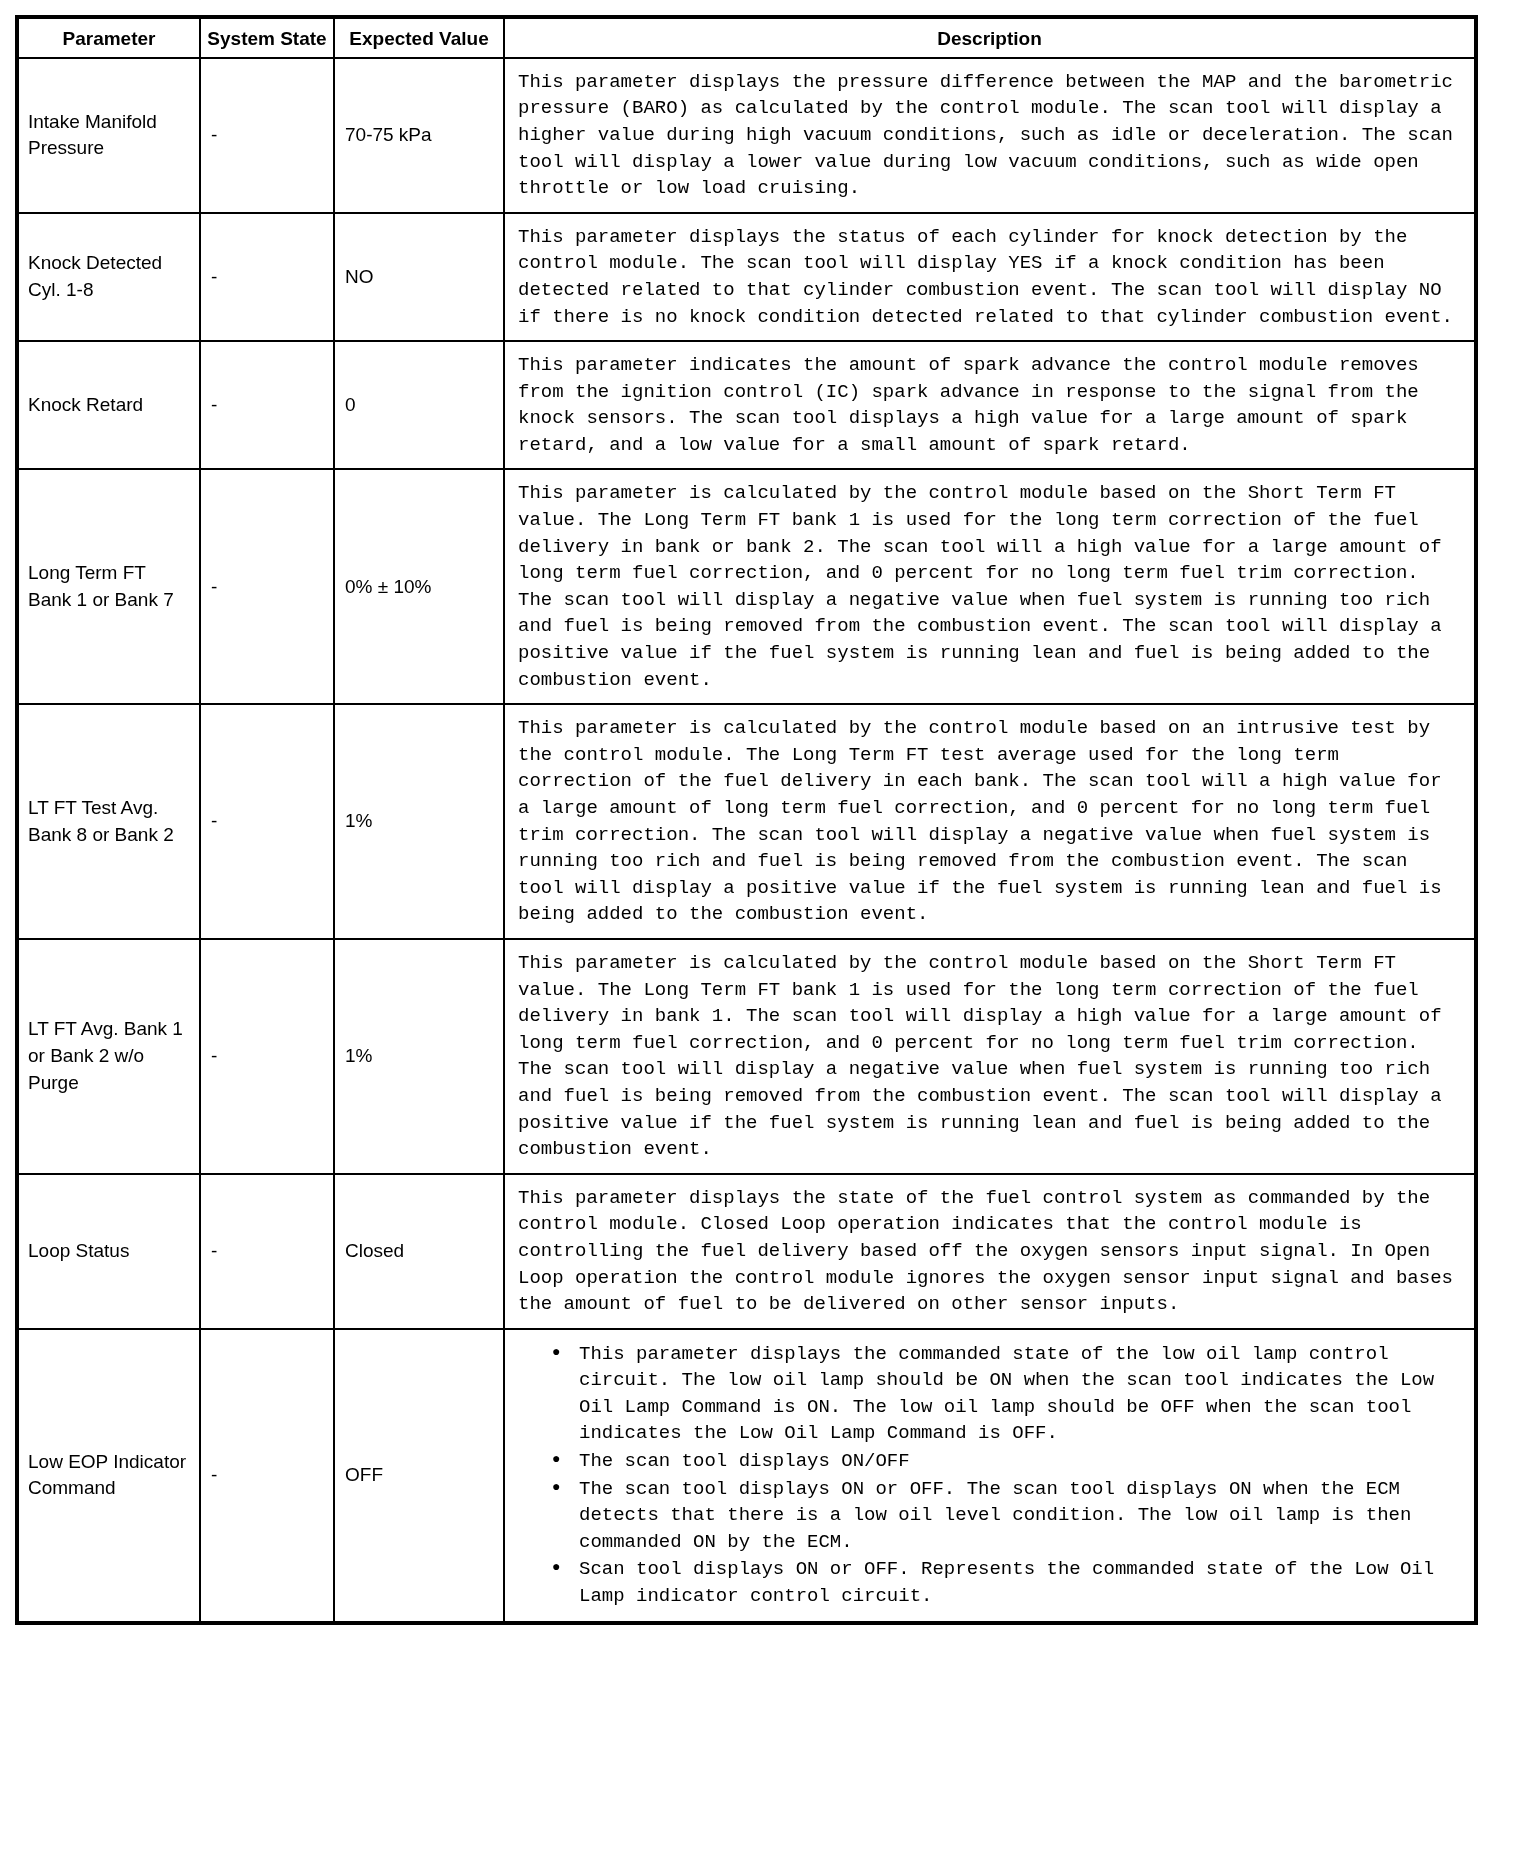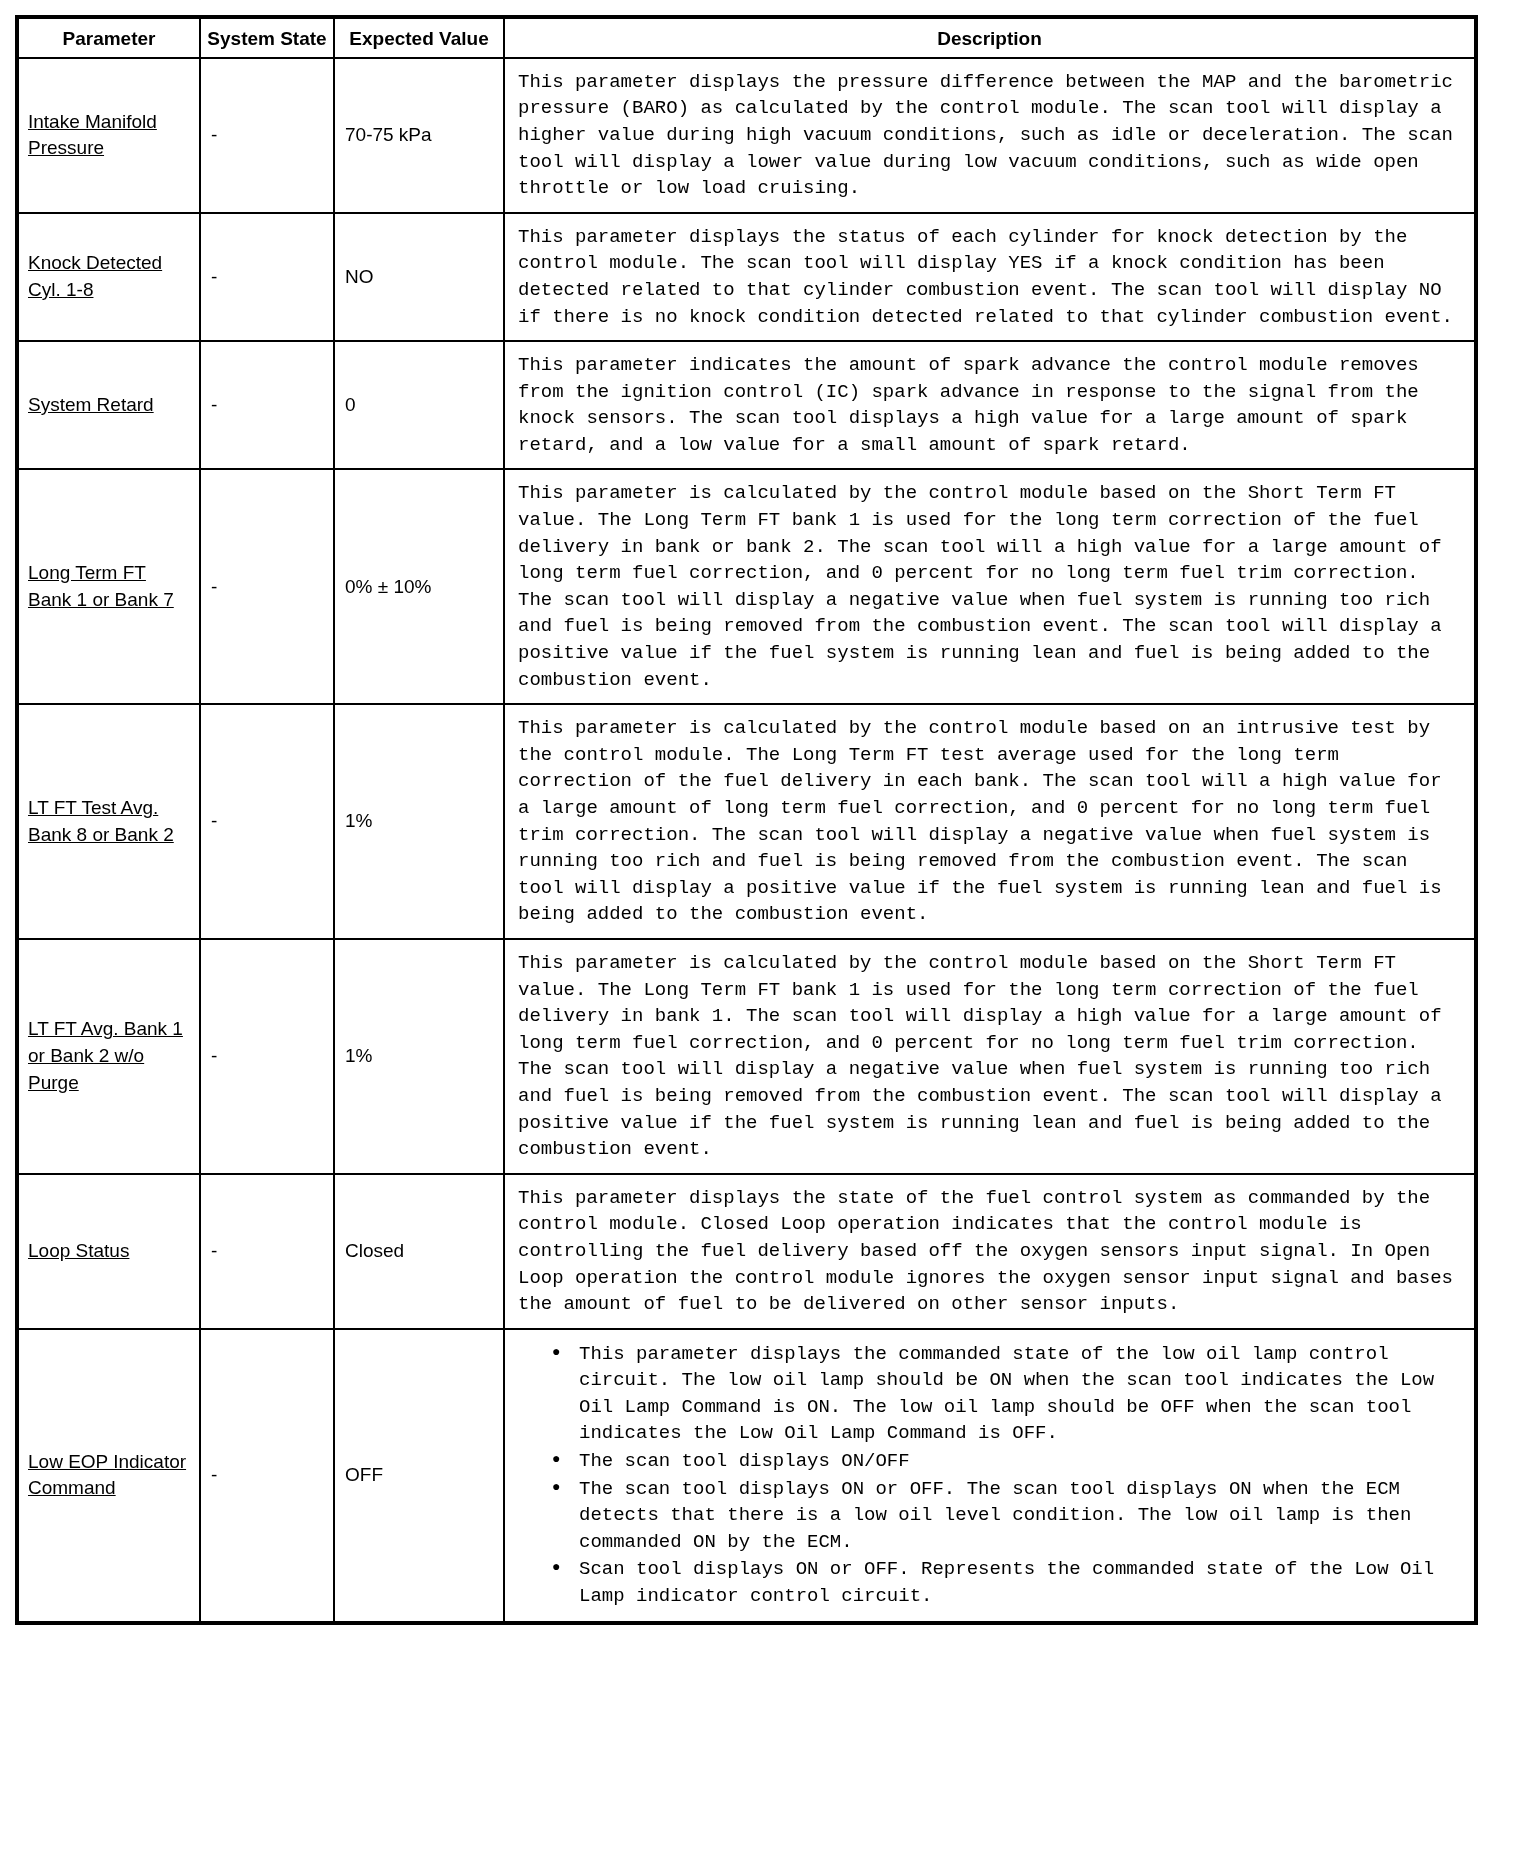--- a/index.html
+++ b/index.html
@@ -45,21 +45,20 @@
   }
 
   td {
     line-height: 1.4;
     vertical-align: middle;
   }
 
   td.param {
     padding: 8px 6px 8px 9px;
     text-align: left;
-    text-decoration: underline;
   }
 
   td.state {
     padding: 8px 6px 8px 10px;
     text-align: left;
   }
 
   td.value {
     padding: 8px 6px 8px 10px;
     text-align: left;
@@ -116,21 +115,21 @@
         <td class="value">70-75 kPa</td>
         <td class="desc">This parameter displays the pressure difference between the MAP and the barometric pressure (BARO) as calculated by the control module. The scan tool will display a higher value during high vacuum conditions, such as idle or deceleration. The scan tool will display a lower value during low vacuum conditions, such as wide open throttle or low load cruising.</td>
       </tr>
       <tr>
         <td class="param">Knock Detected Cyl. 1-8</td>
         <td class="state">-</td>
         <td class="value">NO</td>
         <td class="desc">This parameter displays the status of each cylinder for knock detection by the control module. The scan tool will display YES if a knock condition has been detected related to that cylinder combustion event. The scan tool will display NO if there is no knock condition detected related to that cylinder combustion event.</td>
       </tr>
       <tr>
-        <td class="param">System Retard</td>
+        <td class="param">Knock Retard</td>
         <td class="state">-</td>
         <td class="value">0</td>
         <td class="desc">This parameter indicates the amount of spark advance the control module removes from the ignition control (IC) spark advance in response to the signal from the knock sensors. The scan tool displays a high value for a large amount of spark retard, and a low value for a small amount of spark retard.</td>
       </tr>
       <tr>
         <td class="param">Long Term FT Bank 1 or Bank 7</td>
         <td class="state">-</td>
         <td class="value">0% ± 10%</td>
         <td class="desc">This parameter is calculated by the control module based on the Short Term FT value. The Long Term FT bank 1 is used for the long term correction of the fuel delivery in bank or bank 2. The scan tool will a high value for a large amount of long term fuel correction, and 0 percent for no long term fuel trim correction. The scan tool will display a negative value when fuel system is running too rich and fuel is being removed from the combustion event. The scan tool will display a positive value if the fuel system is running lean and fuel is being added to the combustion event.</td>
       </tr>

